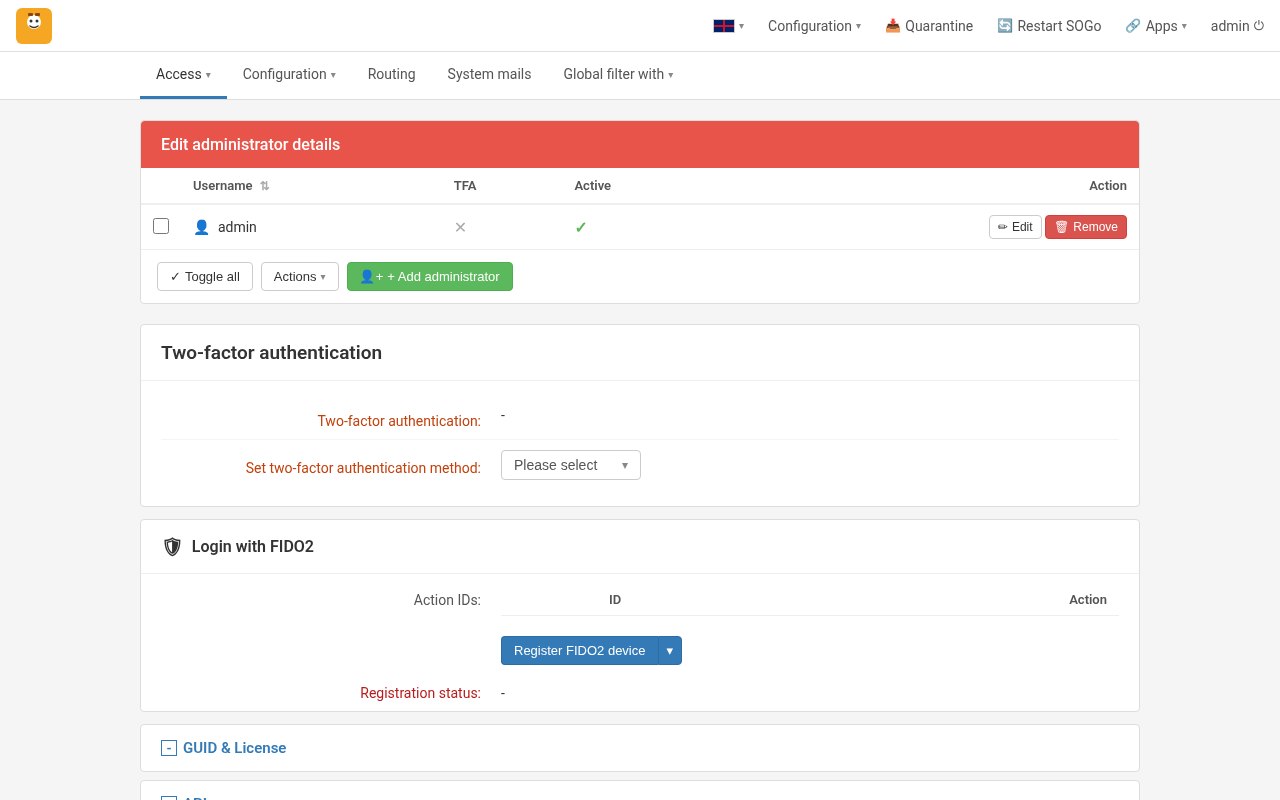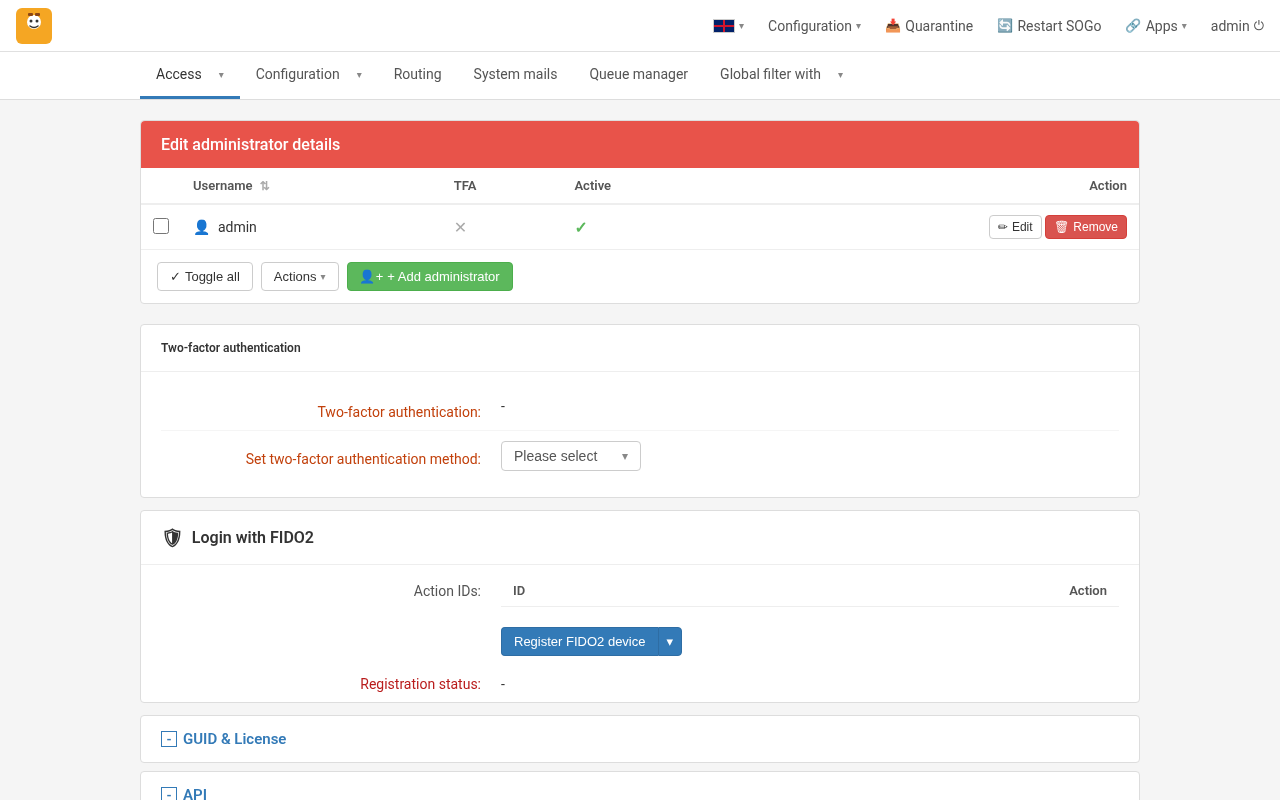--- a/index.html
+++ b/index.html
@@ -8,21 +8,21 @@
     
     .navbar { background: #fff; border-bottom: 1px solid #e0e0e0; display: flex; align-items: center; padding: 0 16px; height: 52px; }
     .navbar-logo { width: 36px; height: 36px; margin-right: auto; }
     .logo-svg { width: 36px; height: 36px; }
     .navbar-right { display: flex; align-items: center; gap: 24px; }
     .navbar-item { display: flex; align-items: center; gap: 4px; cursor: pointer; color: #555; font-size: 14px; }
     .chevron { font-size: 10px; color: #888; }
 
     
     .tab-nav { background: #fff; border-bottom: 1px solid #ddd; display: flex; align-items: center; padding: 0 140px; gap: 0; }
-    .tab-item { padding: 14px 16px; cursor: pointer; color: #555; border-bottom: 3px solid transparent; font-size: 14px; display: flex; align-items: center; gap: 17px; white-space: nowrap; }
+    .tab-item { padding: 14px 16px; cursor: pointer; color: #555; border-bottom: 3px solid transparent; font-size: 14px; display: flex; align-items: center; gap: 4px; white-space: nowrap; }
     .tab-item.active { color: #333; border-bottom: 3px solid #337ab7; }
 
     
     .main { padding: 20px 140px; }
 
     
     .card { background: #fff; border: 1px solid #ddd; border-radius: 4px; margin-bottom: 20px; }
     .card-header { background: #e8534a; color: #fff; padding: 14px 20px; border-radius: 4px 4px 0 0; font-size: 16px; font-weight: 500; }
     .table { width: 100%; border-collapse: collapse; }
     .table th { padding: 10px 12px; text-align: left; font-weight: 600; color: #555; border-bottom: 2px solid #eee; font-size: 13px; }
@@ -44,39 +44,39 @@
     .btn-sm { padding: 4px 8px; font-size: 12px; }
     .btn-group { display: inline-flex; }
     .btn-group .btn:not(:last-child) { border-right: none; border-radius: 4px 0 0 4px; }
     .btn-group .btn-split { border-radius: 0 4px 4px 0; padding: 4px 8px; }
 
     
     .action-bar { padding: 12px 16px; display: flex; gap: 8px; align-items: center; border-top: 1px solid #eee; }
 
     
     .section { background: #fff; border: 1px solid #ddd; border-radius: 4px; margin-bottom: 12px; }
-    .section-title { font-size: 12px; font-weight: 600; padding: 16px 20px; border-bottom: 1px solid #eee; }
+    .section-title { font-size: 19px; font-weight: 600; padding: 16px 20px; border-bottom: 1px solid #eee; }
     .section-body { padding: 16px 20px; }
     .form-row { display: flex; padding: 10px 0; border-bottom: 1px solid #f5f5f5; }
     .form-row:last-child { border-bottom: none; align-items: center; }
     .form-label { width: 340px; text-align: right; padding-right: 20px; color: #c2410c; padding-top: 6px; flex-shrink: 0; }
     .form-value { flex: 1; }
 
     
     .select-btn { display: inline-flex; align-items: center; gap: 8px; padding: 6px 12px; border: 1px solid #ccc; border-radius: 4px; background: #fff; cursor: pointer; font-size: 14px; color: #555; min-width: 140px; }
     .select-btn .chevron-down { margin-left: auto; font-size: 12px; color: #888; }
 
     
     .fido-title { display: flex; align-items: center; gap: 8px; font-size: 16px; font-weight: 600; padding: 16px 20px; border-bottom: 1px solid #eee; }
     .shield-icon { font-size: 18px; }
     .known-ids-row { display: flex; padding: 10px 20px; align-items: center; }
     .known-ids-label { width: 340px; text-align: right; padding-right: 20px; color: #555; flex-shrink: 0; }
     .known-ids-table { flex: 1; }
     .ids-table { width: 100%; border-collapse: collapse; }
-    .ids-table th { text-align: left; padding: 8px 12px; border-bottom: 1px solid #eee; font-weight: 600; color: #555; font-size: 13px; }
+    .ids-table th { text-align: center; padding: 8px 12px; border-bottom: 1px solid #eee; font-weight: 600; color: #555; font-size: 13px; }
 
     .register-row { display: flex; padding: 10px 20px; align-items: center; }
     .register-label { width: 340px; flex-shrink: 0; }
     .reg-status-row { display: flex; padding: 10px 20px; align-items: center; }
     .reg-status-label { width: 340px; text-align: right; padding-right: 20px; color: #b91c1c; flex-shrink: 0; }
 
     
     .collapsible-section { background: #fff; border: 1px solid #ddd; border-radius: 4px; margin-bottom: 8px; }
     .collapsible-title { display: flex; align-items: center; gap: 6px; font-size: 15px; font-weight: 600; padding: 14px 20px; cursor: pointer; color: #337ab7; }
     .collapse-icon { font-size: 13px; border: 1px solid #337ab7; width: 16px; height: 16px; display: inline-flex; align-items: center; justify-content: center; color: #337ab7; font-weight: bold; }
@@ -140,23 +140,20 @@
   </div>
   <div class="tab-item">
     <span>Configuration</span>
     <span class="chevron">▾</span>
   </div>
   <div class="tab-item">
     <span>Routing</span>
   </div>
   <div class="tab-item">
     <span>System mails</span>
-  </div>
-  <div class="tab-item">
-    <span>Queue manager</span>
   </div>
   <div class="tab-item">
     <span>Global filter with</span>
     <span class="chevron">▾</span>
   </div>
 </div>
 
 <div class="main">
 
   <div class="card">

